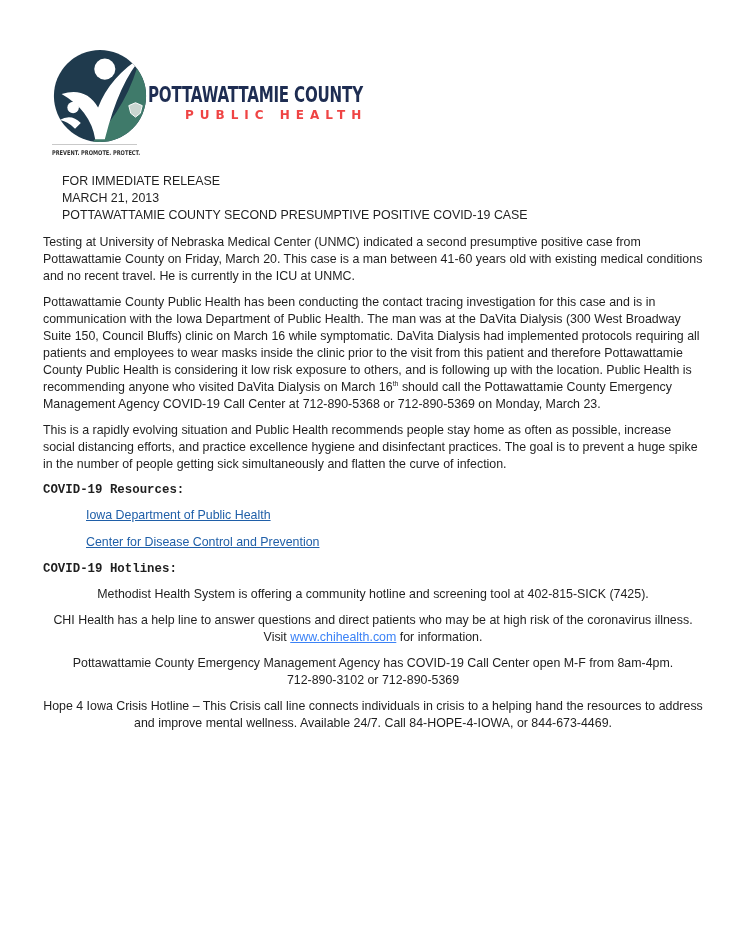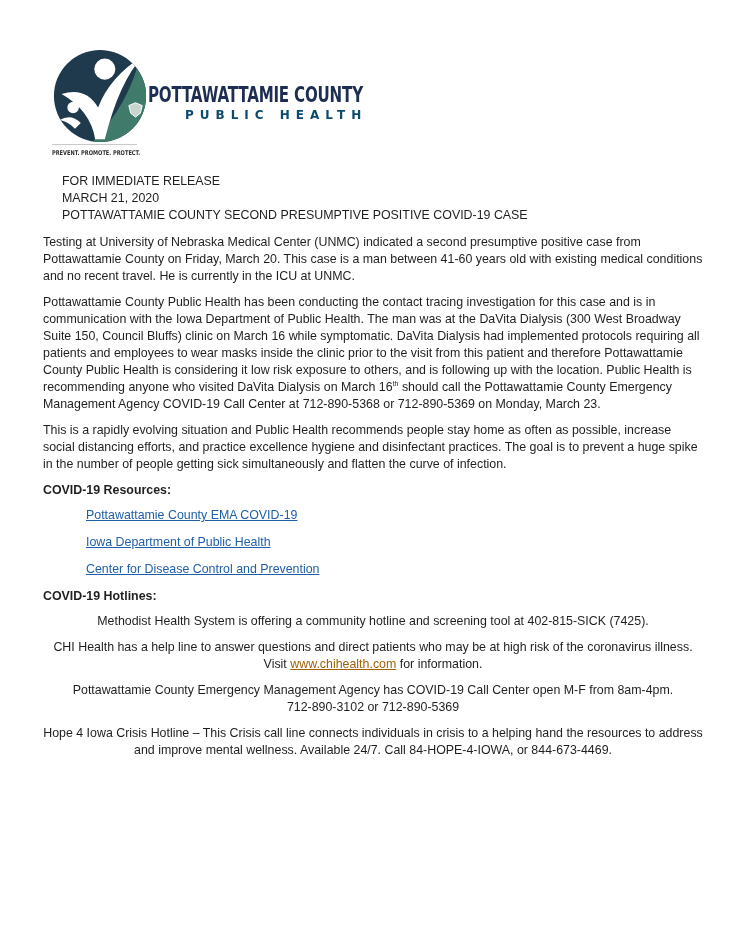--- a/index.html
+++ b/index.html
@@ -11,39 +11,39 @@
   .logo { position: absolute; left: 52px; top: 48px; width: 96px; height: 96px; }
   .brand-title {
     position: absolute; left: 148px; top: 83px;
     font-family: "DejaVu Sans", sans-serif; font-weight: bold;
     font-size: 21px; letter-spacing: -0.3px; color: #1e2d52;
     transform: scaleX(0.72); transform-origin: left top; white-space: nowrap;
   }
   .brand-sub {
     position: absolute; left: 185px; top: 108px;
     font-family: "DejaVu Sans", sans-serif; font-weight: bold;
-    font-size: 12px; letter-spacing: 6px; color: #0c4a6e;
+    font-size: 12px; letter-spacing: 6px; color: #ef4444;
     white-space: nowrap;
   }
   .tagline-rule { position: absolute; left: 52px; top: 144px; width: 85px; height: 1px; background: #c9c9c9; }
   .tagline {
     position: absolute; left: 52px; top: 149px;
     font-family: "DejaVu Sans", sans-serif; font-weight: bold;
     font-size: 6.5px; color: #333; white-space: nowrap;
     transform: scaleX(0.78); transform-origin: left top;
   }
   .doc { position: absolute; left: 43px; top: 173px; width: 660px; font-size: 12.4px; line-height: 17px; }
   .doc p { margin: 0 0 9px 0; }
   .header-lines div { line-height: 17px; margin-left: 19px; }
   .header-lines { margin-bottom: 10px; }
-  .section-head { font-weight: bold; margin: 8px 0 8px 0; }
+  .section-head { font-weight: bold; margin: 8px 0 8px 0; font-family: Liberation Mono, monospace; }
   .res-list { margin: 0 0 9px 43px; }
   .res-list a { display: block; color: #1f5fa8; text-decoration: underline; margin-bottom: 10px; }
   .hotline { margin: 0 0 10px 43px; text-align: center; }
-  .hotline a { color: #a16207; text-decoration: underline; }
+  .hotline a { color: #3b82f6; text-decoration: underline; }
   sup { font-size: 7px; line-height: 0; }
 </style>
 </head>
 <body>
 
 <svg class="logo" viewBox="0 0 100 100">
   <defs>
     <clipPath id="c">
         <circle cx="50" cy="50" r="48"></circle>
       </clipPath>
@@ -59,31 +59,30 @@
   </g>
 </svg>
 <div class="brand-title">POTTAWATTAMIE COUNTY</div>
 <div class="brand-sub">PUBLIC HEALTH</div>
 <div class="tagline-rule"></div>
 <div class="tagline">PREVENT. PROMOTE. PROTECT.</div>
 
 <div class="doc">
   <div class="header-lines">
     <div>FOR IMMEDIATE RELEASE</div>
-    <div>MARCH 21, 2020</div>
+    <div>MARCH 21, 2013</div>
     <div>POTTAWATTAMIE COUNTY SECOND PRESUMPTIVE POSITIVE COVID-19 CASE</div>
   </div>
 
   <p>Testing at University of Nebraska Medical Center (UNMC) indicated a second presumptive positive case from Pottawattamie County on Friday, March 20. This case is a man between 41-60 years old with existing medical conditions and no recent travel. He is currently in the ICU at UNMC.</p>
   <p><span>Pottawattamie County Public Health has been conducting the contact tracing investigation for this case and is in communication with the Iowa Department of Public Health. The man was at the DaVita Dialysis (300 West Broadway Suite 150, Council Bluffs) clinic on March 16 while symptomatic. DaVita Dialysis had implemented protocols requiring all patients and employees to wear masks inside the clinic prior to the visit from this patient and therefore Pottawattamie County Public Health is considering it low risk exposure to others, and is following up with the location. Public Health is recommending anyone who visited DaVita Dialysis on March 16</span><sup>th</sup><span> should call the Pottawattamie County Emergency Management Agency COVID-19 Call Center at 712-890-5368 or 712-890-5369 on Monday, March 23.</span></p>
   <p>This is a rapidly evolving situation and Public Health recommends people stay home as often as possible, increase social distancing efforts, and practice excellence hygiene and disinfectant practices. The goal is to prevent a huge spike in the number of people getting sick simultaneously and flatten the curve of infection.</p>
 
   <div class="section-head">COVID-19 Resources:</div>
   <div class="res-list">
-    <a>Pottawattamie County EMA COVID-19</a>
     <a>Iowa Department of Public Health</a>
     <a>Center for Disease Control and Prevention</a>
   </div>
 
   <div class="section-head">COVID-19 Hotlines:</div>
   <p class="hotline">Methodist Health System is offering a community hotline and screening tool at 402-815-SICK (7425).</p>
   <p class="hotline"><span>CHI Health has a help line to answer questions and direct patients who may be at high risk of the coronavirus illness. Visit </span><a>www.chihealth.com</a><span> for information.</span></p>
   <p class="hotline"><span>Pottawattamie County Emergency Management Agency has COVID-19 Call Center open M-F from 8am-4pm.</span><br><span>712-890-3102 or 712-890-5369</span></p>
   <p class="hotline">Hope 4 Iowa Crisis Hotline – This Crisis call line connects individuals in crisis to a helping hand the resources to address and improve mental wellness.  Available 24/7. Call 84-HOPE-4-IOWA, or 844-673-4469.</p>
 </div>

